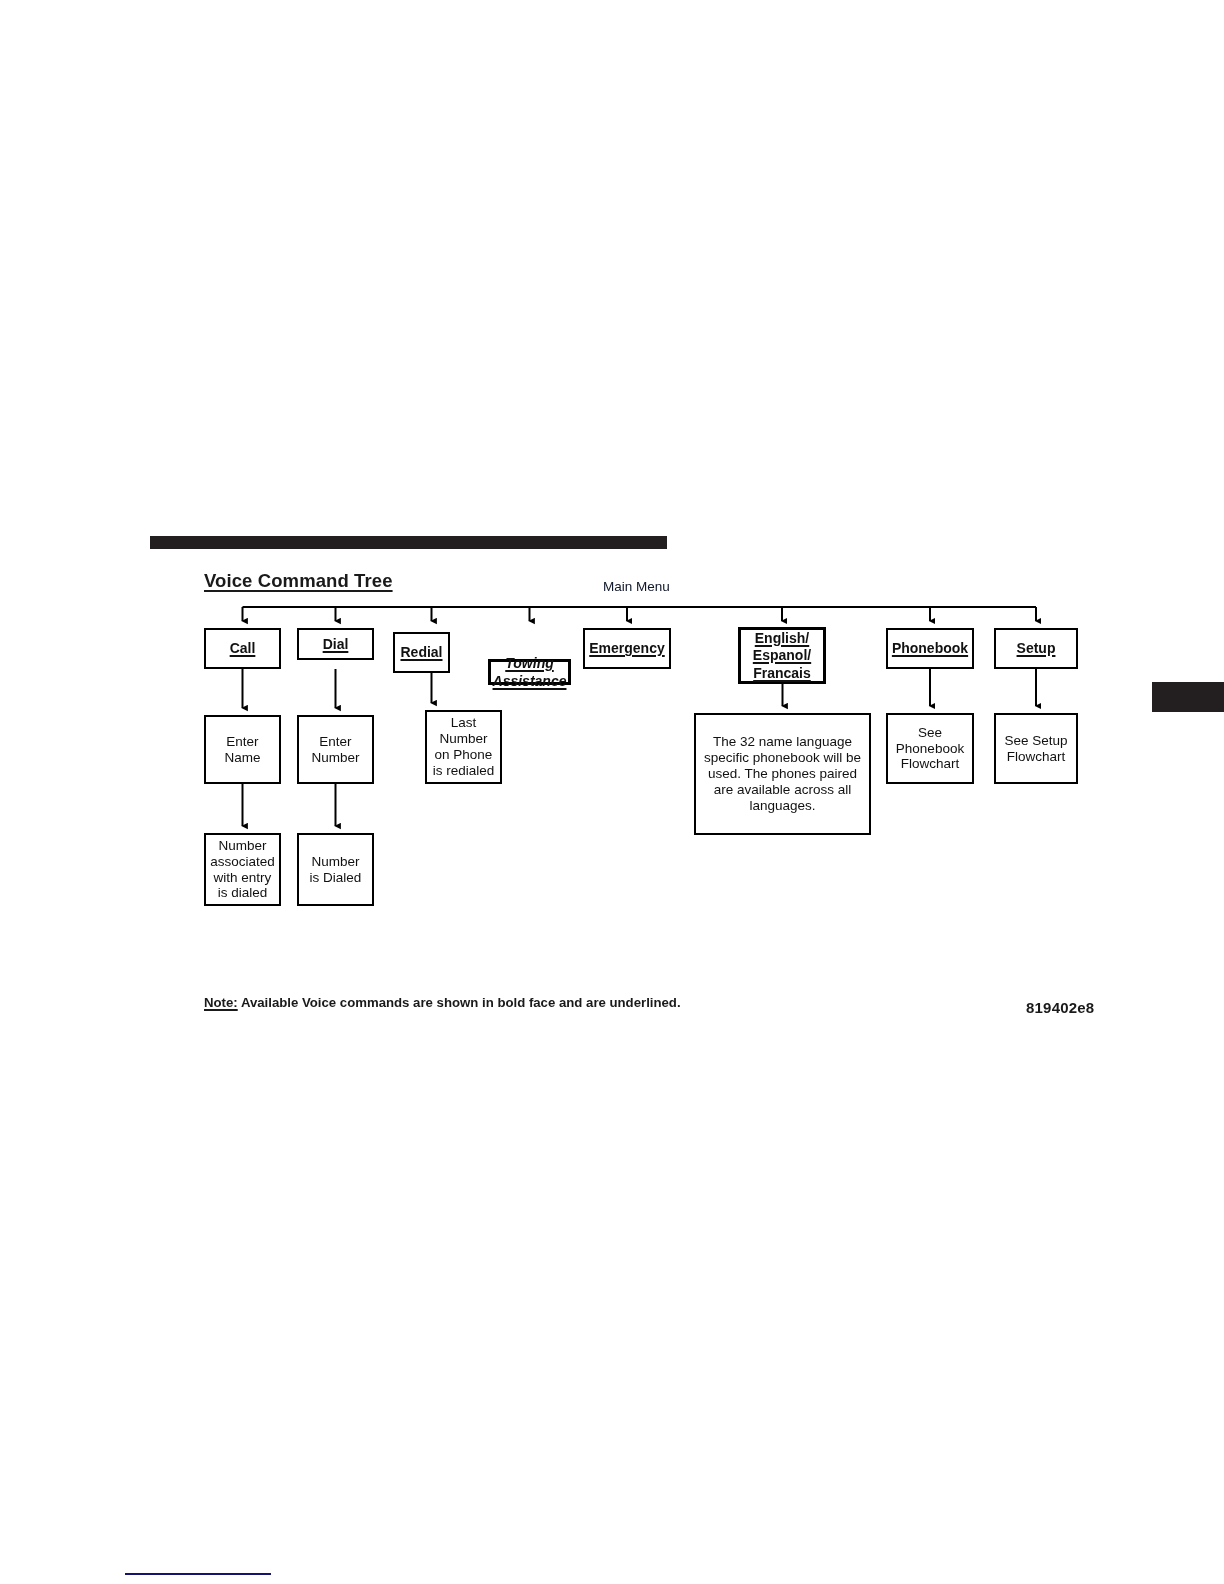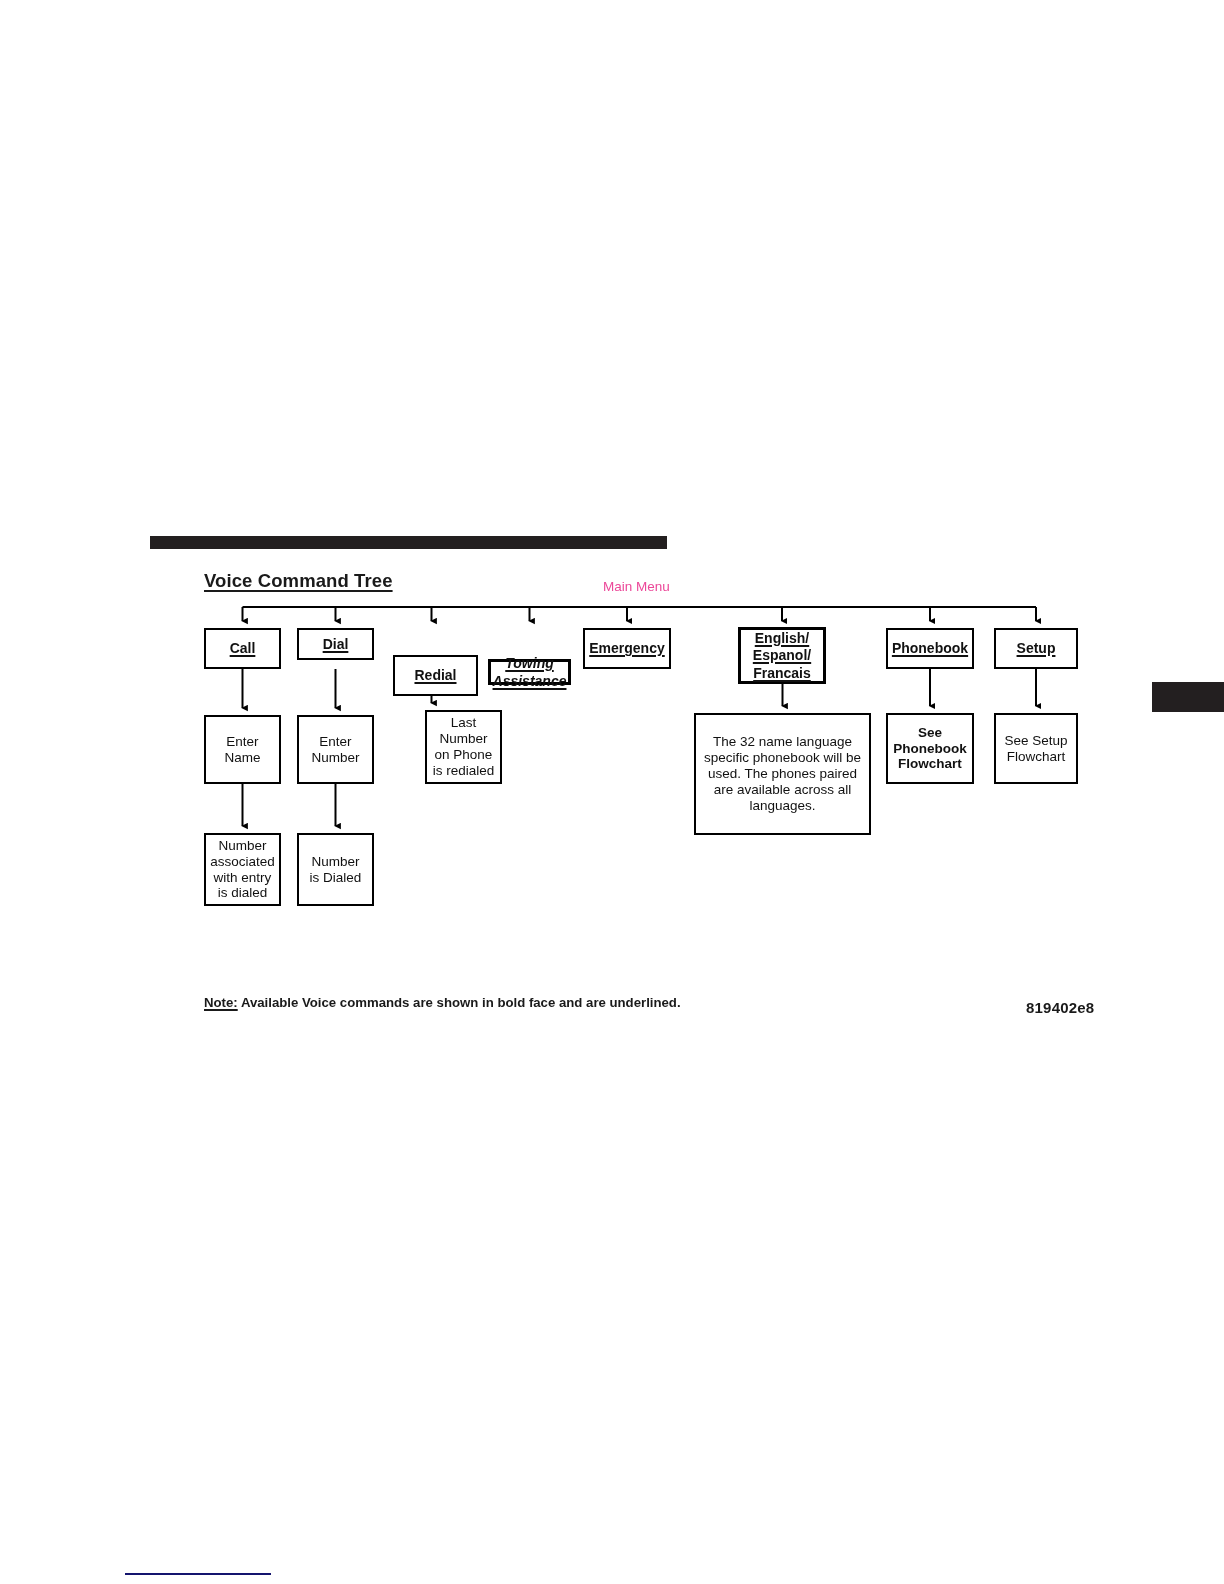--- a/index.html
+++ b/index.html
@@ -73,21 +73,21 @@
     pointer-events: none;
   }
 
   
   .main-menu-label {
     position: absolute;
     left: 603px;
     top: 579px;
     font-size: 13.5px;
     white-space: nowrap;
-    color: #ec4899;
+    color: #0f172a;
   }
 
   
   .node {
     position: absolute;
     box-sizing: border-box;
     border: 2px solid #000;
     background: #fff;
     display: flex;
     align-items: center;
@@ -187,21 +187,21 @@
       <div class="node cmd" style="left: 204px; top: 628px; width: 77px; height: 41px;">
         <div class="lines">
           <div class="u">Call</div>
         </div>
       </div>
       <div class="node cmd" style="left: 297px; top: 628px; width: 77px; height: 32px;">
         <div class="lines">
           <div class="u">Dial</div>
         </div>
       </div>
-      <div class="node cmd" style="left: 393px; top: 655px; width: 85px; height: 41px;">
+      <div class="node cmd" style="left: 393px; top: 632px; width: 57px; height: 41px;">
         <div class="lines">
           <div class="u">Redial</div>
         </div>
       </div>
       <div class="node cmd multi" style="left: 489px; top: 660px; width: 81px; height: 24px; font-style: italic;">
         <div class="lines">
           <div class="u">Towing</div>
           <div class="u">Assistance</div>
         </div>
       </div>
@@ -249,21 +249,21 @@
       </div>
       <div class="node plain" style="left: 694px; top: 713px; width: 177px; height: 122px;">
         <div class="lines">
           <div>The 32 name language</div>
           <div>specific phonebook will be</div>
           <div>used. The phones paired</div>
           <div>are available across all</div>
           <div>languages.</div>
         </div>
       </div>
-      <div class="node plain" style="left: 886px; top: 713px; width: 88px; height: 71px; font-weight: bold;">
+      <div class="node plain" style="left: 886px; top: 713px; width: 88px; height: 71px;">
         <div class="lines">
           <div>See</div>
           <div>Phonebook</div>
           <div>Flowchart</div>
         </div>
       </div>
       <div class="node plain" style="left: 994px; top: 713px; width: 84px; height: 71px;">
         <div class="lines">
           <div>See Setup</div>
           <div>Flowchart</div>

